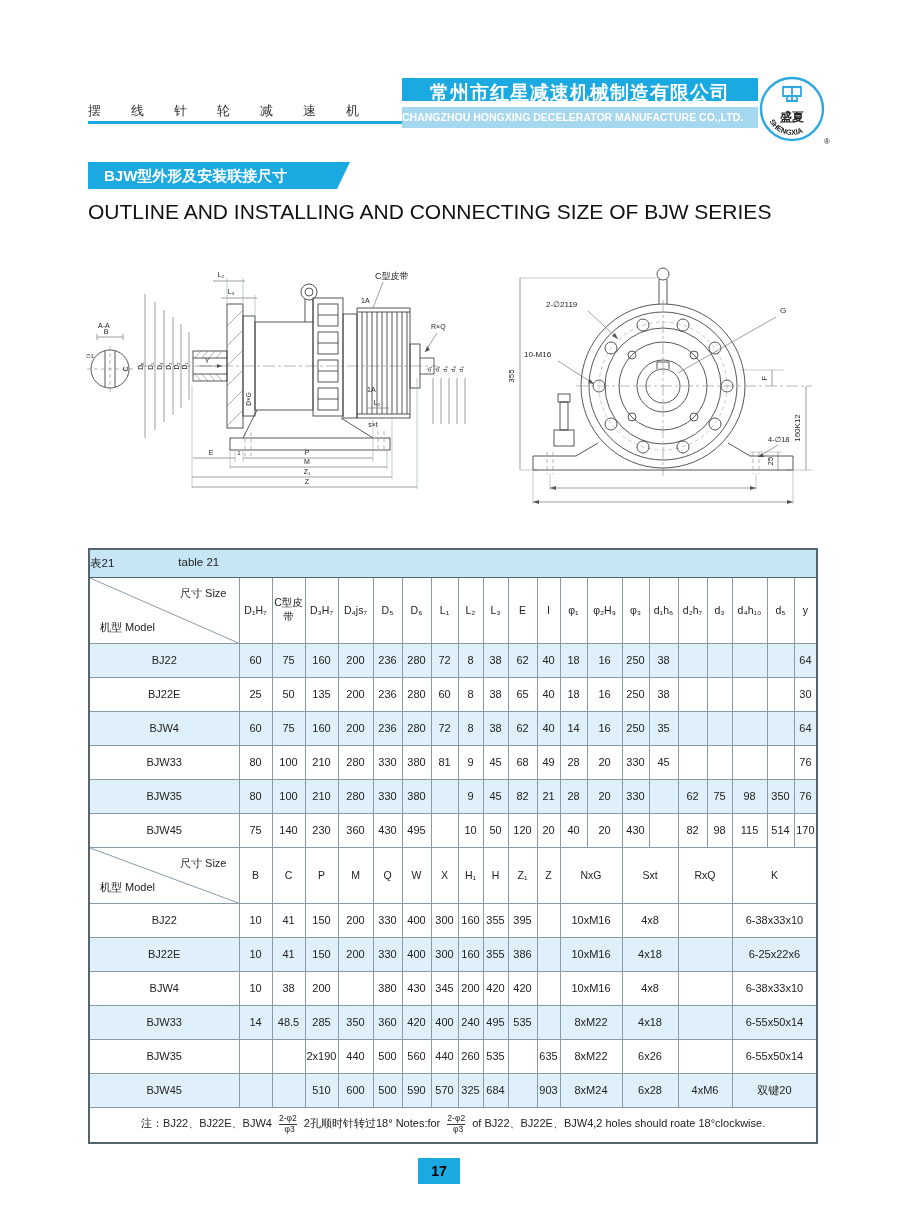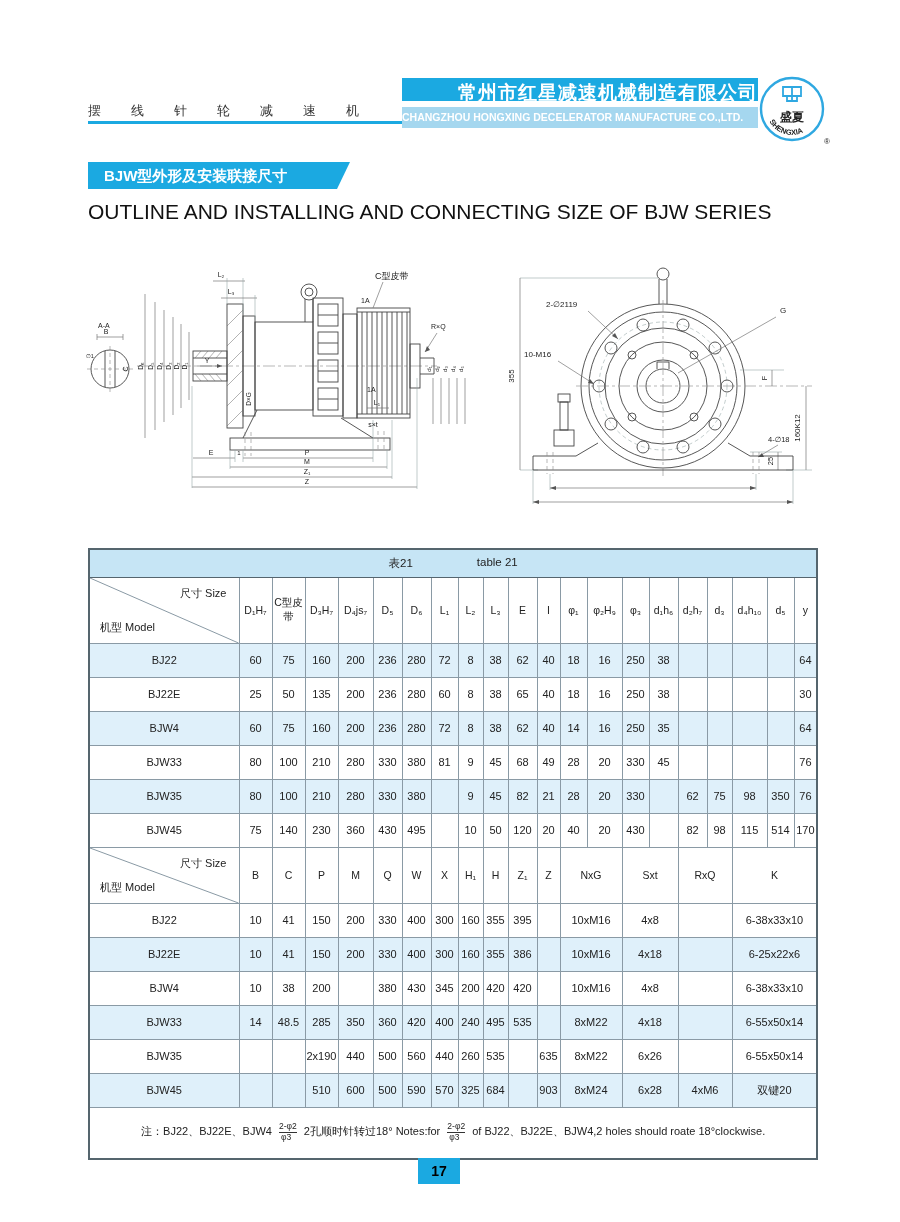--- a/index.html
+++ b/index.html
@@ -4,21 +4,21 @@
 <style>
   html,body{margin:0;padding:0;background:#e8e8e8}
   .page{position:relative;width:900px;height:1222px;background:#ffffff;overflow:hidden;
         font-family:"Liberation Sans","DejaVu Sans",sans-serif;color:#222}
 
   
   .series-text{position:absolute;left:88px;top:102px;font-size:13px;letter-spacing:30px;
                white-space:nowrap;color:#333}
   .header-rule{position:absolute;left:88px;top:121px;width:314px;height:3px;background:#1BA9E1}
   .company-cn{position:absolute;left:402px;top:78px;width:356px;height:23px;background:#1BA9E1;
-              color:#fff;font-size:19px;font-weight:bold;text-align:right;line-height:29px;letter-spacing:1px}
+              color:#fff;font-size:19px;font-weight:bold;text-align:center;line-height:29px;letter-spacing:1px}
   .company-en{position:absolute;left:402px;top:107px;width:356px;height:21px;background:#A5D7EF;
               color:#fff;font-size:10.5px;font-weight:bold;text-align:left;line-height:21px}
   .logo{position:absolute;left:754px;top:72px}
 
   
   .badge{position:absolute;left:88px;top:162px;width:262px;height:27px;background:#1BA9E1;color:#fff;
          font-weight:bold;font-size:15px;line-height:27px;padding-left:16px;box-sizing:border-box;
          clip-path:polygon(0 0,100% 0,calc(100% - 13px) 100%,0 100%)}
   .title-en{position:absolute;left:88px;top:200px;font-size:21px;color:#111}
 
@@ -34,33 +34,33 @@
   svg text{fill:#222;font-family:"Liberation Sans",sans-serif}
   .arr{fill:#555;stroke:none}
 
   
   .table-wrap{position:absolute;left:88px;top:548px}
   table{border-collapse:collapse;table-layout:fixed;width:728px;border:2px solid #55656e}
   td{border:1px solid #8a9aa5;font-size:11px;text-align:center;padding:0;color:#222;overflow:hidden}
   tbody tr{height:34px}
   tr.cap-row{height:28px}
   tr.cap-row td{background:#C6E5F5;border-bottom:1px solid #55656e}
-  .cap-inner{display:flex;justify-content:center;gap:64px;font-size:11.5px}
+  .cap-inner{display:flex;gap:64px;font-size:11.5px}
   tr.h1{height:66px}
   tr.h2{height:56px}
   tr.hdr-row td{background:#fff;font-size:10.5px}
   tr.shade td{background:#DFF0FA}
   td.diag{position:relative;padding:4px;background:#fff}
   td.diag svg{position:absolute;left:0;top:0;width:100%;height:100%}
   td.diag .dt{position:absolute;top:8px;right:12px;font-size:11px}
   td.diag .db{position:absolute;bottom:8px;left:10px;font-size:11px}
-  tr.note-row{height:52px}
+  tr.note-row{height:36px}
   tr.note-row td{background:#fff;font-size:11px}
   .frac{display:inline-flex;flex-direction:column;vertical-align:middle;font-size:8.5px;
-        line-height:1.15;text-align:left;margin:0 4px}
+        line-height:1.15;text-align:right;margin:0 4px}
   .frac .den{border-top:1px solid #333;padding:0 2px}
 
   
   .pageno{position:absolute;left:418px;top:1158px;width:42px;height:26px;background:#1BA9E1;color:#000000;
           font-weight:bold;font-size:14px;text-align:center;line-height:26px}
 </style>
 </head>
 <body>
 
 <div class="page">

